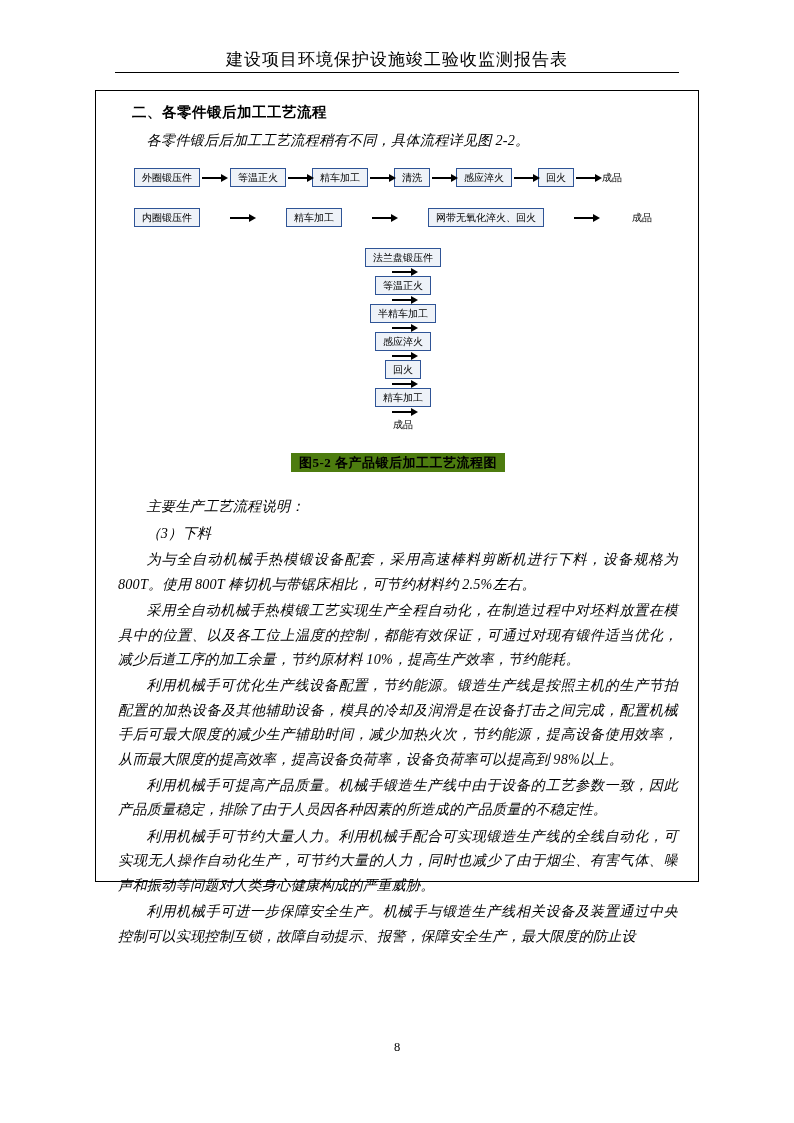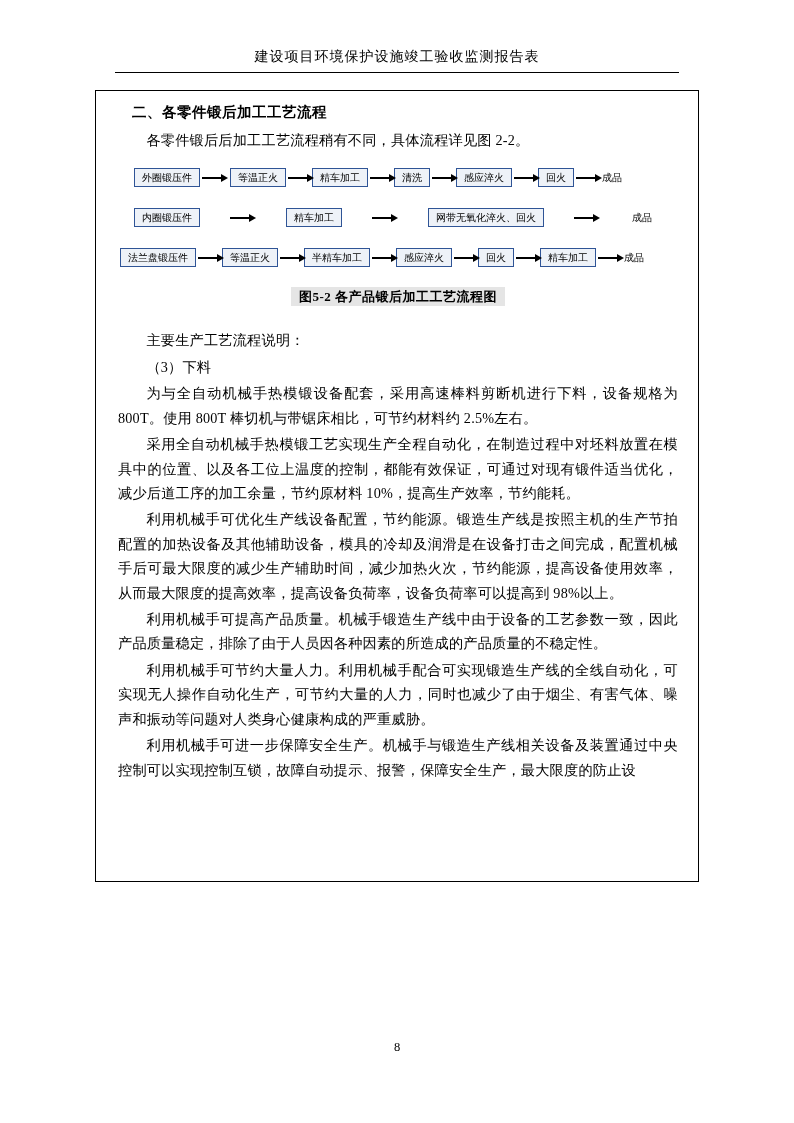--- a/index.html
+++ b/index.html
@@ -19,21 +19,21 @@
     height: 1123px;
     position: relative;
     box-sizing: border-box;
   }
   .header {
     position: absolute;
     top: 48px;
     left: 115px;
     width: 564px;
     text-align: center;
-    font-size: 14px;
+    font-size: 17px;
     letter-spacing: 1px;
     font-family: "Liberation Serif", "DejaVu Serif", serif;
   }
   .header-rule {
     position: absolute;
     top: 72px;
     left: 115px;
     width: 564px;
     border-bottom: 1.3px solid #000;
   }
@@ -63,34 +63,35 @@
     margin: 4px 0 6px 14px;
     font-family: "Liberation Serif", "DejaVu Serif", serif;
   }
   p.body {
     font-size: 14.2px;
     line-height: 1.72;
     margin: 0 0 2px 0;
     text-indent: 2em;
     text-align: justify;
     letter-spacing: 0.2px;
+    font-style: italic;
   }
   .flow-area {
     margin: 16px 0 0 0;
   }
   .flow-row {
     display: flex;
     align-items: center;
     margin-bottom: 21px;
     font-size: 11.5px;
     white-space: nowrap;
   }
   .flow-row.r1 { margin-left: 16px; }
   .flow-row.r2 { margin-left: 16px; gap: 28px; }
-  .flow-row.r3 { margin-left: 2px; }
+  .flow-row.r3 { margin-left: 10px; flex-direction: column; }
   .node {
     border: 1px solid #2f5496;
     background: #eef2f8;
     padding: 3px 7px;
     font-size: 10px;
     line-height: 1.1;
     color: #000;
     font-family: "Liberation Serif", "DejaVu Serif", serif;
   }
   .node.plain {
@@ -127,21 +128,21 @@
   }
   .arrow.short { width: 22px; }
   .fig-caption {
     margin: 14px 0 0 0;
     text-align: center;
     font-size: 13px;
     font-weight: bold;
     letter-spacing: 0.5px;
   }
   .fig-caption span.cap {
-    background: #e5e5e5;
+    background: #4d7c0f;
     padding: 2px 8px;
   }
   .gap-1 { height: 22px; }
   .pagenum {
     position: absolute;
     top: 1040px;
     left: 0;
     width: 794px;
     text-align: center;
     font-size: 12.5px;

